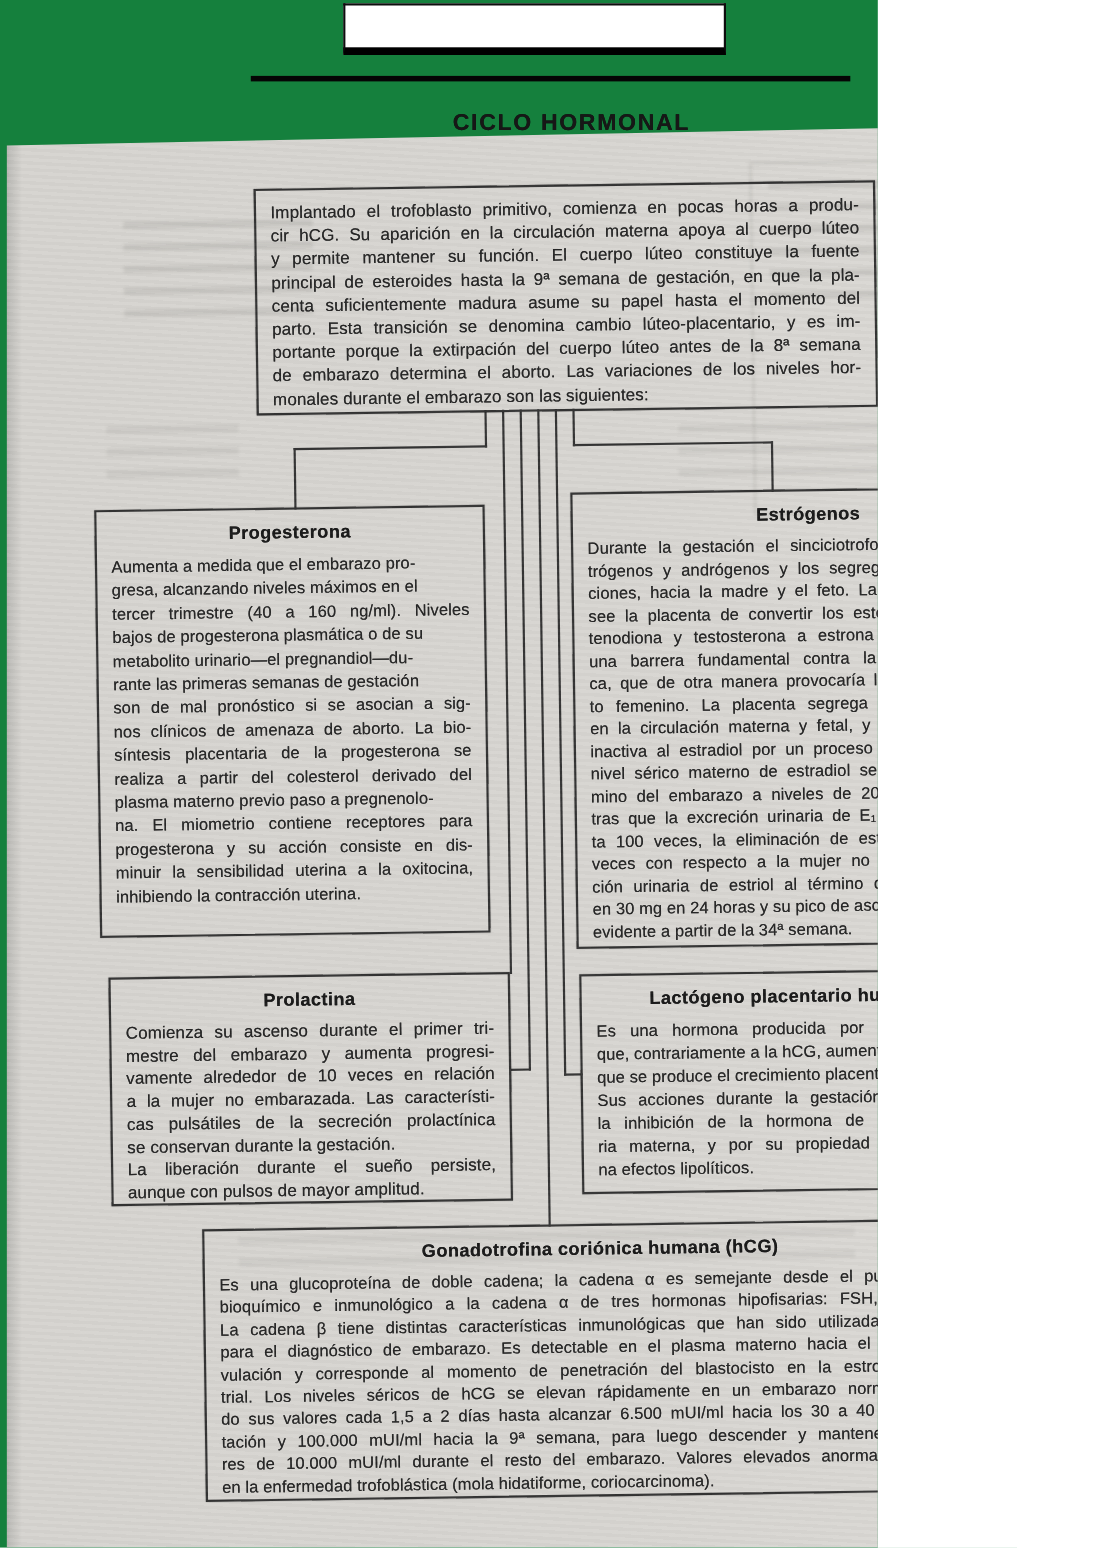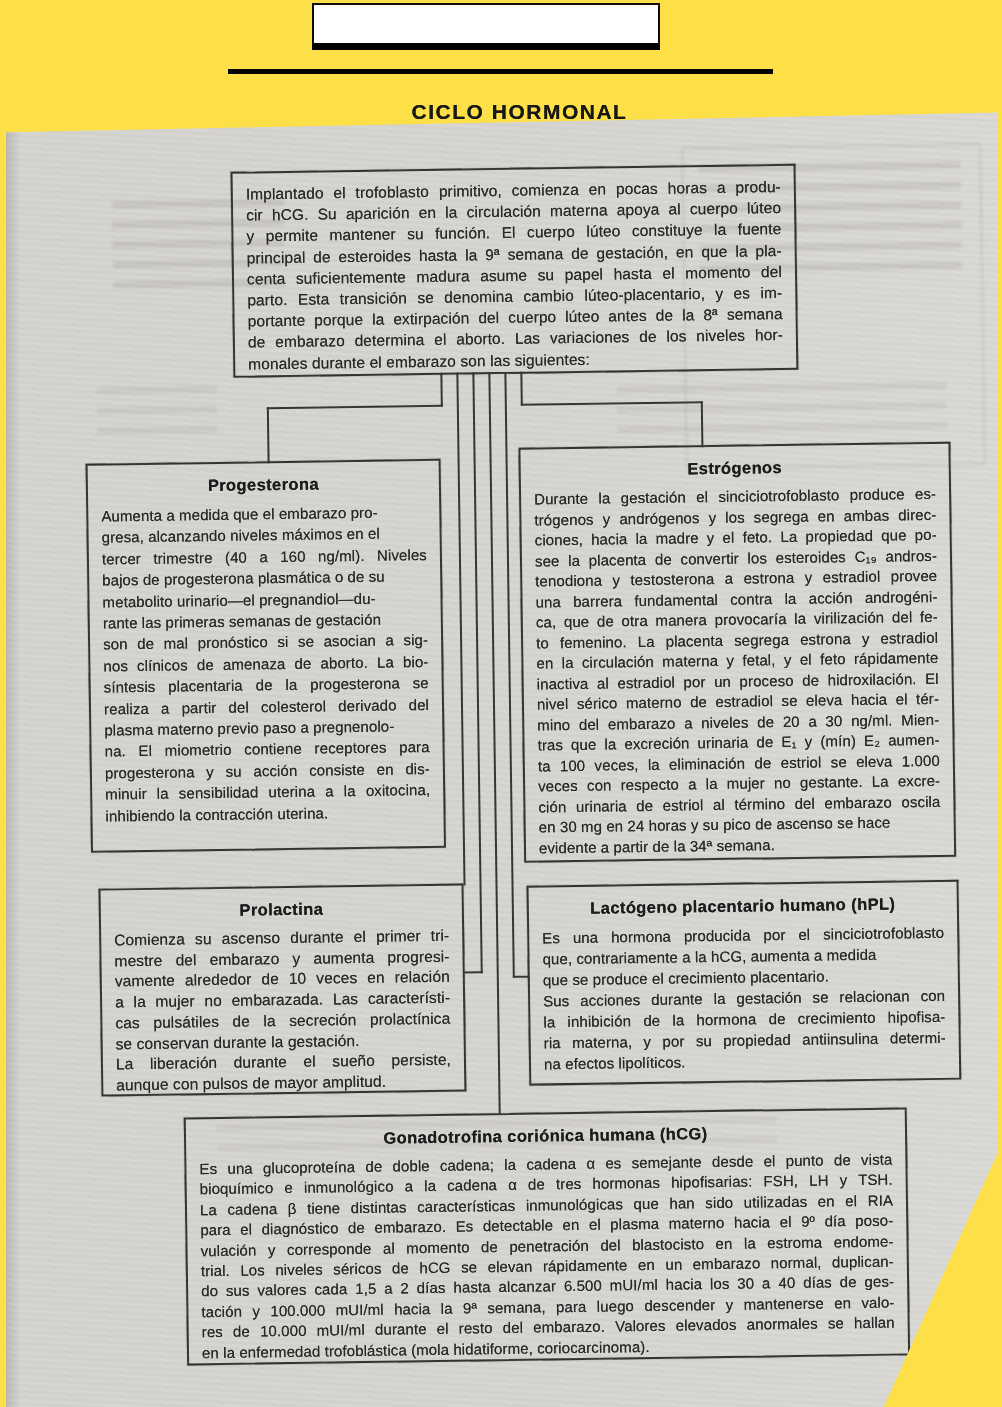--- a/index.html
+++ b/index.html
@@ -1,18 +1,18 @@
 <!DOCTYPE html>
 <html><head>
 <meta charset="utf-8">
 <style>
   html,body { margin:0; padding:0; background:#ffffff; }
   #canvas {
-    position:relative; width:1002px; height:1407px; overflow:hidden;
-    background:#fde047;
+    position:relative; width:798px; height:1407px; overflow:hidden;
+    background:#15803d;
     font-family:"Liberation Sans","DejaVu Sans",sans-serif;
     color:#262626;
   }
   
   .top-box {
     position:absolute; left:312px; top:3px; width:344px; height:38px;
     border:2px solid #0d0d0d; border-bottom:7px solid #000; background:#fff;
   }
   .top-rule {
     position:absolute; left:228px; top:69px; width:545px; height:5px; background:#050505;

